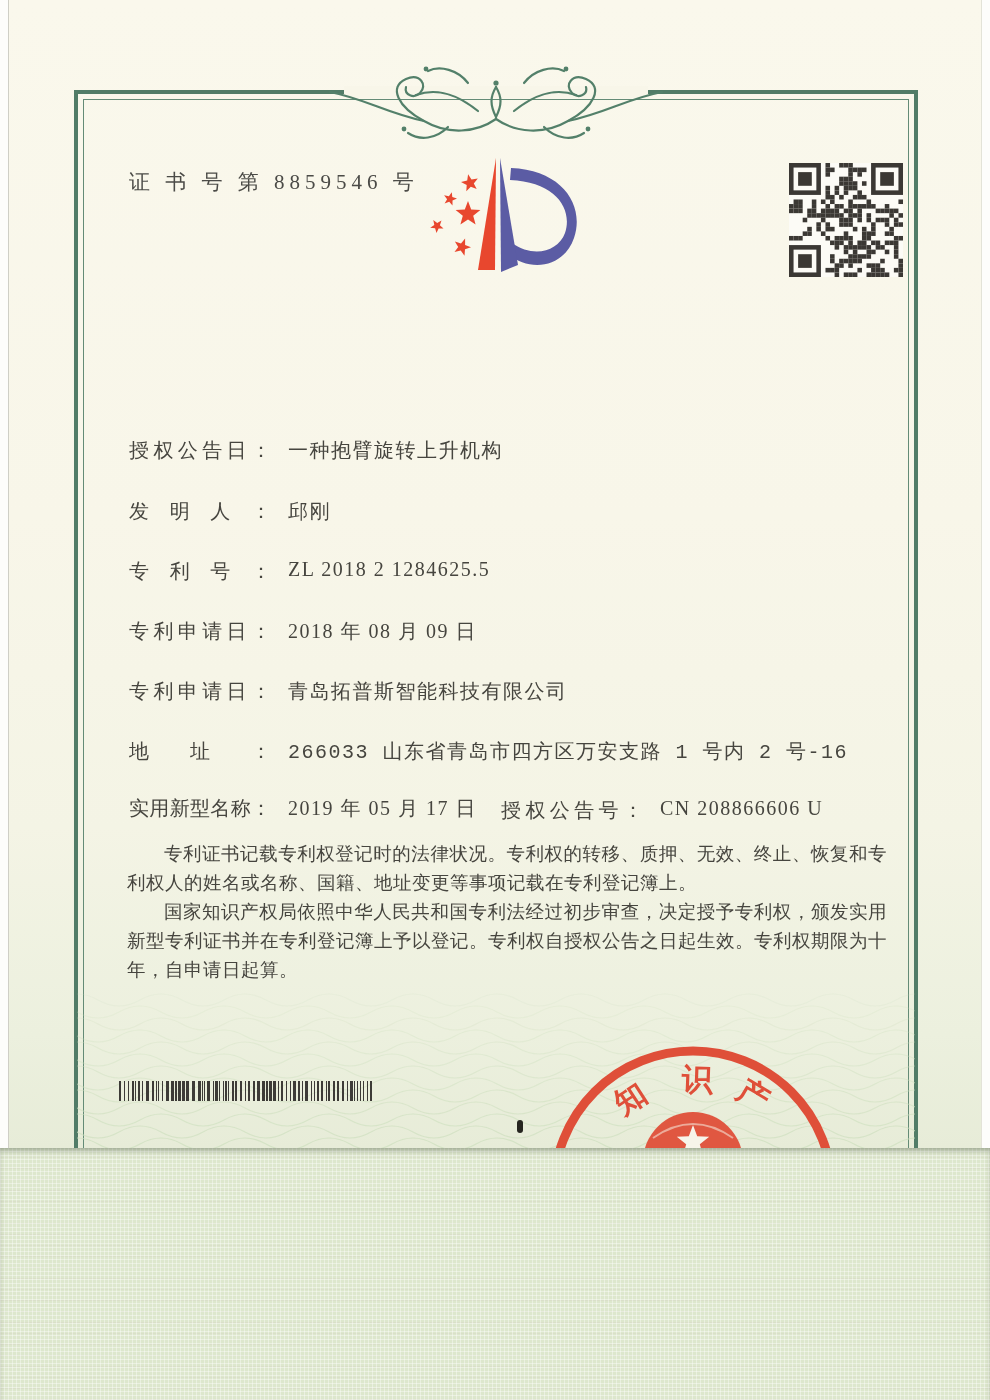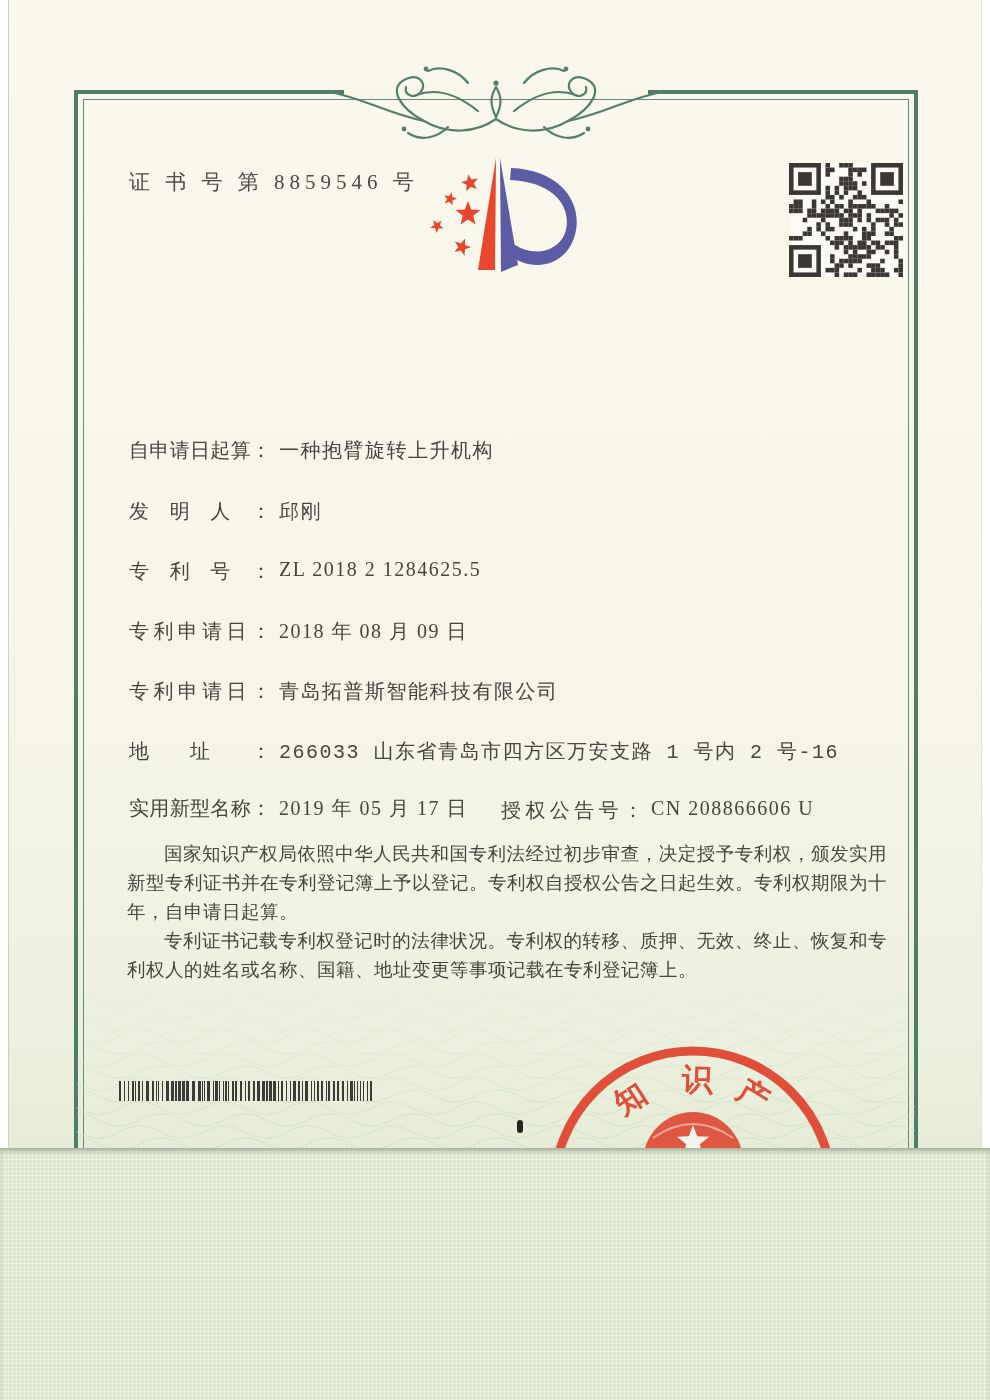--- a/index.html
+++ b/index.html
@@ -46,21 +46,21 @@
     text-align:center; font-size:55px; font-weight:600;
     letter-spacing:4px; color:#3d3d3a; white-space:nowrap;
   }
 
   .fields { position:absolute; left:120px; top:0; width:762px; }
   .field-row { position:absolute; left:0; white-space:nowrap; font-size:20px; color:#46453f; }
   .flabel {
     display:inline-block; width:142px; vertical-align:top;
     text-align:justify; text-align-last:justify; color:#46453f;
   }
-  .fvalue { display:inline-block; margin-left:8px; letter-spacing:1.5px; }
+  .fvalue { display:inline-block; margin-left:17px; letter-spacing:1.5px; }
   .row-name     { top:437px; }
   .row-inventor { top:498px; }
   .row-patno    { top:558px; }
   .row-filing   { top:618px; }
   .row-owner    { top:678px; }
   .row-address  { top:738px;font-family:Liberation Mono, monospace; }
   .row-grant    { top:795px; }
   .grant-left  { display:inline-block; width:372px; }
   .grant-right { display:inline-block; }
 
@@ -355,21 +355,21 @@
         <rect x="18" y="24" width="1" height="1" fill="#3b3834"></rect>
         <rect x="19" y="24" width="1" height="1" fill="#3b3834"></rect>
         <rect x="20" y="24" width="1" height="1" fill="#3b3834"></rect>
         <rect x="21" y="24" width="1" height="1" fill="#3b3834"></rect>
         <rect x="24" y="24" width="1" height="1" fill="#3b3834"></rect>
       </svg>
 
 
     <div class="fields">
       <div class="field-row row-name">
-        <span class="flabel">自申请日起算：</span><span class="fvalue">一种抱臂旋转上升机构</span>
+        <span class="flabel">授权公告日：</span><span class="fvalue">一种抱臂旋转上升机构</span>
       </div>
       <div class="field-row row-inventor">
         <span class="flabel">发明人：</span><span class="fvalue">邱刚</span>
       </div>
       <div class="field-row row-patno">
         <span class="flabel">专利号：</span><span class="fvalue">ZL 2018 2 1284625.5</span>
       </div>
       <div class="field-row row-filing">
         <span class="flabel">专利申请日：</span><span class="fvalue">2018 年 08 月 09 日</span>
       </div>
@@ -382,22 +382,22 @@
       <div class="field-row row-grant">
         <span class="grant-left">
           <span class="flabel">实用新型名称：</span><span class="fvalue">2019 年 05 月 17 日</span>
         </span><span class="grant-right">
           <span class="flabel">授权公告号：</span><span class="fvalue">CN 208866606 U</span>
         </span>
       </div>
     </div>
 
     <div class="body-text">
+      <p>专利证书记载专利权登记时的法律状况。专利权的转移、质押、无效、终止、恢复和专利权人的姓名或名称、国籍、地址变更等事项记载在专利登记簿上。</p>
       <p>国家知识产权局依照中华人民共和国专利法经过初步审查，决定授予专利权，颁发实用新型专利证书并在专利登记簿上予以登记。专利权自授权公告之日起生效。专利权期限为十年，自申请日起算。</p>
-      <p>专利证书记载专利权登记时的法律状况。专利权的转移、质押、无效、终止、恢复和专利权人的姓名或名称、国籍、地址变更等事项记载在专利登记簿上。</p>
     </div>
 
     <svg class="waves" id="waves" viewBox="0 0 838 164">
         <path d="M-21,0 q21,-12 42,0 q21,12 42,0 q21,-12 42,0 q21,12 42,0 q21,-12 42,0 q21,12 42,0 q21,-12 42,0 q21,12 42,0 q21,-12 42,0 q21,12 42,0 q21,-12 42,0 q21,12 42,0 q21,-12 42,0 q21,12 42,0 q21,-12 42,0 q21,12 42,0 q21,-12 42,0 q21,12 42,0 q21,-12 42,0 q21,12 42,0 q21,-12 42,0 q21,12 42,0" transform="translate(0,16)" stroke="#cfe0c0" stroke-width="1.1" fill="none" opacity="0.18"></path>
         <path d="M-21,0 q21,-12 42,0 q21,12 42,0 q21,-12 42,0 q21,12 42,0 q21,-12 42,0 q21,12 42,0 q21,-12 42,0 q21,12 42,0 q21,-12 42,0 q21,12 42,0 q21,-12 42,0 q21,12 42,0 q21,-12 42,0 q21,12 42,0 q21,-12 42,0 q21,12 42,0 q21,-12 42,0 q21,12 42,0 q21,-12 42,0 q21,12 42,0 q21,-12 42,0 q21,12 42,0" transform="translate(-21,28)" stroke="#cfe0c0" stroke-width="1.1" fill="none" opacity="0.23"></path>
         <path d="M-21,0 q21,-12 42,0 q21,12 42,0 q21,-12 42,0 q21,12 42,0 q21,-12 42,0 q21,12 42,0 q21,-12 42,0 q21,12 42,0 q21,-12 42,0 q21,12 42,0 q21,-12 42,0 q21,12 42,0 q21,-12 42,0 q21,12 42,0 q21,-12 42,0 q21,12 42,0 q21,-12 42,0 q21,12 42,0 q21,-12 42,0 q21,12 42,0 q21,-12 42,0 q21,12 42,0" transform="translate(0,40)" stroke="#cfe0c0" stroke-width="1.1" fill="none" opacity="0.28"></path>
         <path d="M-21,0 q21,-12 42,0 q21,12 42,0 q21,-12 42,0 q21,12 42,0 q21,-12 42,0 q21,12 42,0 q21,-12 42,0 q21,12 42,0 q21,-12 42,0 q21,12 42,0 q21,-12 42,0 q21,12 42,0 q21,-12 42,0 q21,12 42,0 q21,-12 42,0 q21,12 42,0 q21,-12 42,0 q21,12 42,0 q21,-12 42,0 q21,12 42,0 q21,-12 42,0 q21,12 42,0" transform="translate(-21,52)" stroke="#cfe0c0" stroke-width="1.1" fill="none" opacity="0.33"></path>
         <path d="M-21,0 q21,-12 42,0 q21,12 42,0 q21,-12 42,0 q21,12 42,0 q21,-12 42,0 q21,12 42,0 q21,-12 42,0 q21,12 42,0 q21,-12 42,0 q21,12 42,0 q21,-12 42,0 q21,12 42,0 q21,-12 42,0 q21,12 42,0 q21,-12 42,0 q21,12 42,0 q21,-12 42,0 q21,12 42,0 q21,-12 42,0 q21,12 42,0 q21,-12 42,0 q21,12 42,0" transform="translate(0,64)" stroke="#cfe0c0" stroke-width="1.1" fill="none" opacity="0.38"></path>
         <path d="M-21,0 q21,-12 42,0 q21,12 42,0 q21,-12 42,0 q21,12 42,0 q21,-12 42,0 q21,12 42,0 q21,-12 42,0 q21,12 42,0 q21,-12 42,0 q21,12 42,0 q21,-12 42,0 q21,12 42,0 q21,-12 42,0 q21,12 42,0 q21,-12 42,0 q21,12 42,0 q21,-12 42,0 q21,12 42,0 q21,-12 42,0 q21,12 42,0 q21,-12 42,0 q21,12 42,0" transform="translate(-21,76)" stroke="#cfe0c0" stroke-width="1.1" fill="none" opacity="0.43"></path>
         <path d="M-21,0 q21,-12 42,0 q21,12 42,0 q21,-12 42,0 q21,12 42,0 q21,-12 42,0 q21,12 42,0 q21,-12 42,0 q21,12 42,0 q21,-12 42,0 q21,12 42,0 q21,-12 42,0 q21,12 42,0 q21,-12 42,0 q21,12 42,0 q21,-12 42,0 q21,12 42,0 q21,-12 42,0 q21,12 42,0 q21,-12 42,0 q21,12 42,0 q21,-12 42,0 q21,12 42,0" transform="translate(0,88)" stroke="#cfe0c0" stroke-width="1.1" fill="none" opacity="0.48"></path>

